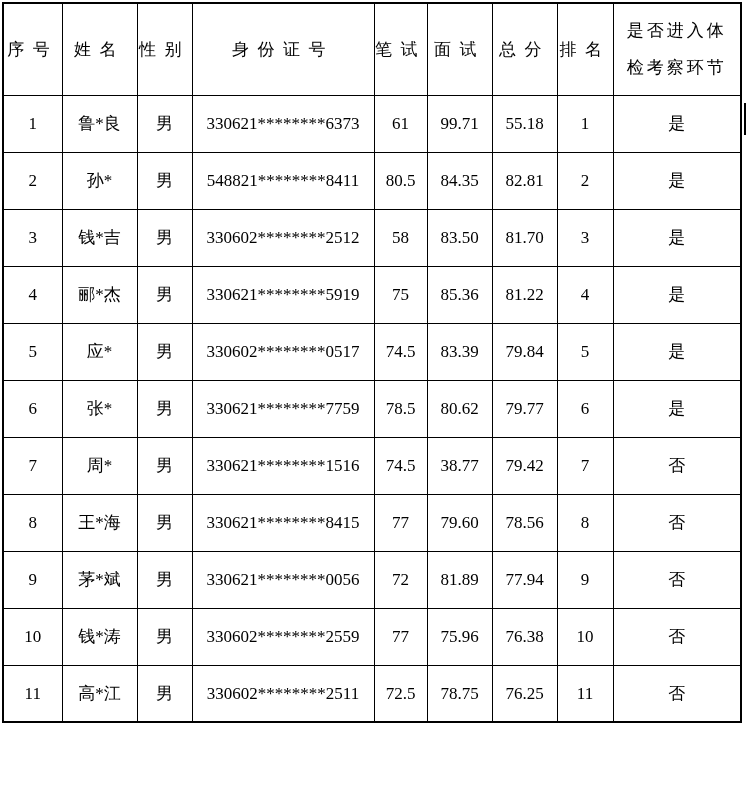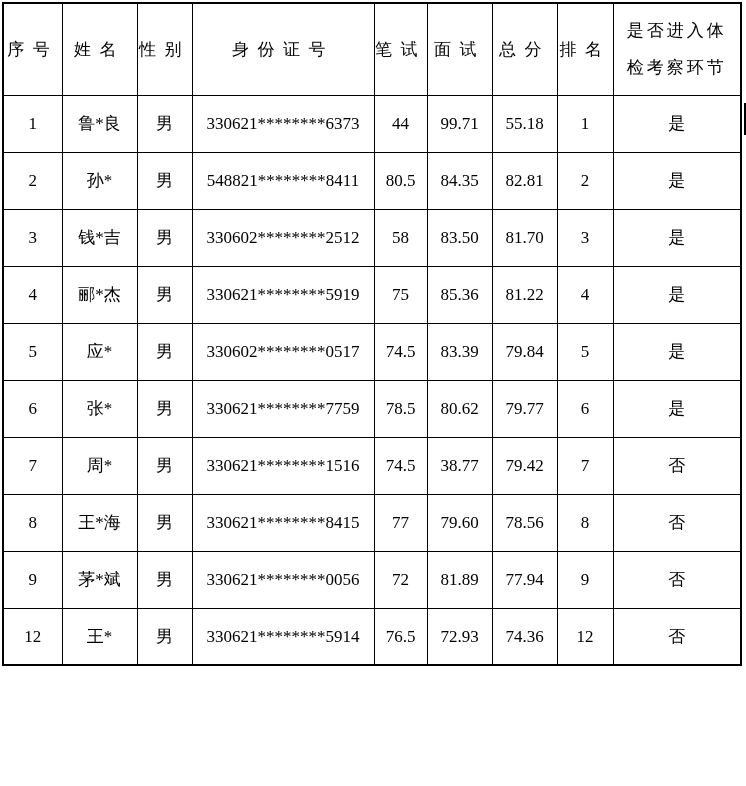--- a/index.html
+++ b/index.html
@@ -95,21 +95,21 @@
           <th class="col-rank">排名</th>
           <th class="col-pass">是否进入体检考察环节</th>
         </tr>
     </thead>
     <tbody>
         <tr>
           <td>1</td>
           <td>鲁*良</td>
           <td>男</td>
           <td>330621********6373</td>
-          <td>44</td>
+          <td>61</td>
           <td>99.71</td>
           <td>55.18</td>
           <td>1</td>
           <td>是</td>
         </tr>
         <tr>
           <td>2</td>
           <td>孙*</td>
           <td>男</td>
           <td>548821********8411</td>
@@ -190,26 +190,37 @@
           <td>茅*斌</td>
           <td>男</td>
           <td>330621********0056</td>
           <td>72</td>
           <td>81.89</td>
           <td>77.94</td>
           <td>9</td>
           <td>否</td>
         </tr>
         <tr>
-          <td>12</td>
-          <td>王*</td>
-          <td>男</td>
-          <td>330621********5914</td>
-          <td>76.5</td>
-          <td>72.93</td>
-          <td>74.36</td>
-          <td>12</td>
+          <td>10</td>
+          <td>钱*涛</td>
+          <td>男</td>
+          <td>330602********2559</td>
+          <td>77</td>
+          <td>75.96</td>
+          <td>76.38</td>
+          <td>10</td>
+          <td>否</td>
+        </tr>
+        <tr>
+          <td>11</td>
+          <td>高*江</td>
+          <td>男</td>
+          <td>330602********2511</td>
+          <td>72.5</td>
+          <td>78.75</td>
+          <td>76.25</td>
+          <td>11</td>
           <td>否</td>
         </tr>
       </tbody>
   </table>
   <div class="edge-mark"></div>
 </div>
 
 </body></html>

